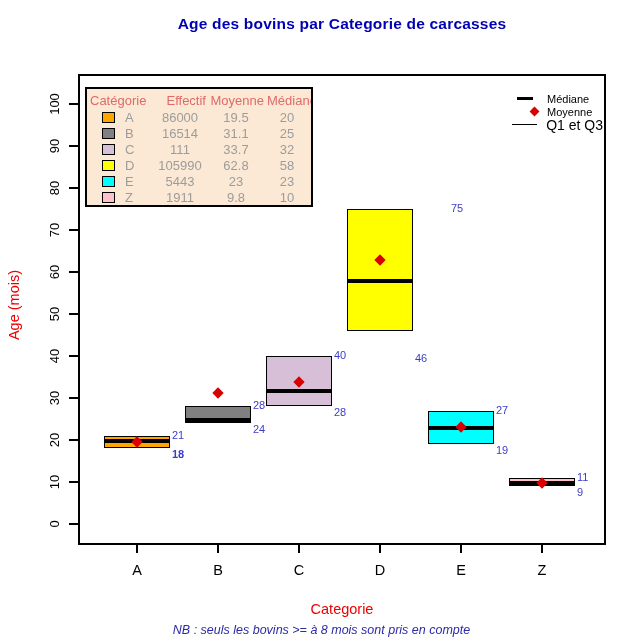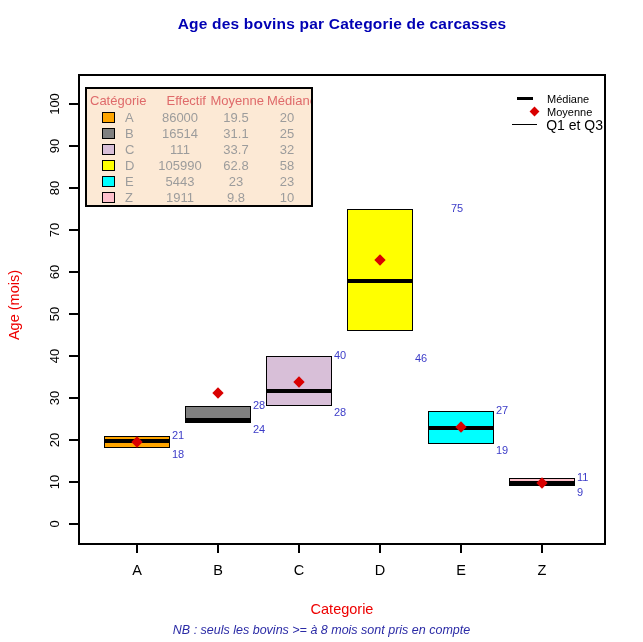--- a/index.html
+++ b/index.html
@@ -117,21 +117,21 @@
       <div class="ytick-label" style="top: 72px;">90</div>
       <div class="ytick" style="top: 29px;"></div>
       <div class="ytick-label" style="top: 30px;">100</div>
       <div class="xtick" style="left: 58px;"></div>
       <div class="xtick-label" style="left: 59px;">A</div>
       <div class="box" style="left: 26px; top: 361.8px; width: 66px; height: 12.6px; background: rgb(255, 165, 0);">
         <div class="median-line" style="top: 2.2px; background: rgb(0, 0, 0);"></div>
       </div>
       <div class="mean-diamond" style="left: 55px; top: 364.1px; background: rgb(217, 0, 0);"></div>
       <div class="q-label" style="left: 94px; top: 354.8px;">21</div>
-      <div class="q-label" style="left: 94px; top: 374.4px;">18</div>
+      <div class="q-label" style="left: 94px; top: 374.4px; font-weight: bold;">18</div>
       <div class="xtick" style="left: 139px;"></div>
       <div class="xtick-label" style="left: 140px;">B</div>
       <div class="box" style="left: 107px; top: 332.4px; width: 66px; height: 16.8px; background: rgb(128, 128, 128);">
         <div class="median-line" style="top: 10.6px; background: rgb(0, 0, 0);"></div>
       </div>
       <div class="mean-diamond" style="left: 136px; top: 315.38px; background: rgb(217, 0, 0);"></div>
       <div class="q-label" style="left: 175px; top: 325.4px;">28</div>
       <div class="q-label" style="left: 175px; top: 349.2px;">24</div>
       <div class="xtick" style="left: 220px;"></div>
       <div class="xtick-label" style="left: 221px;">C</div>

